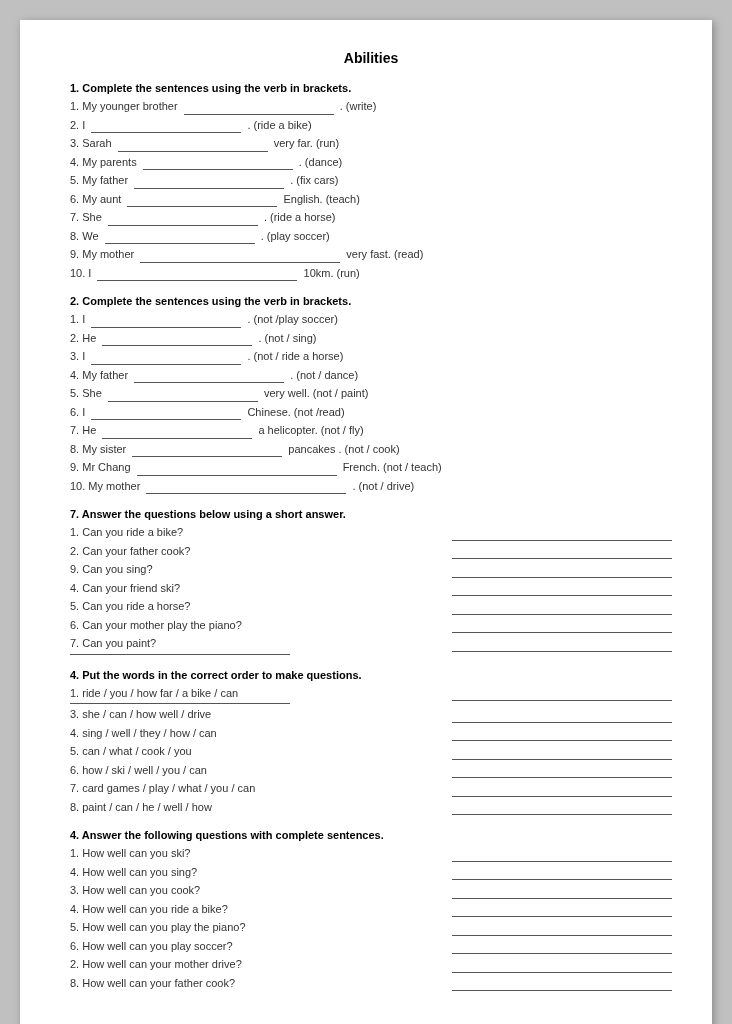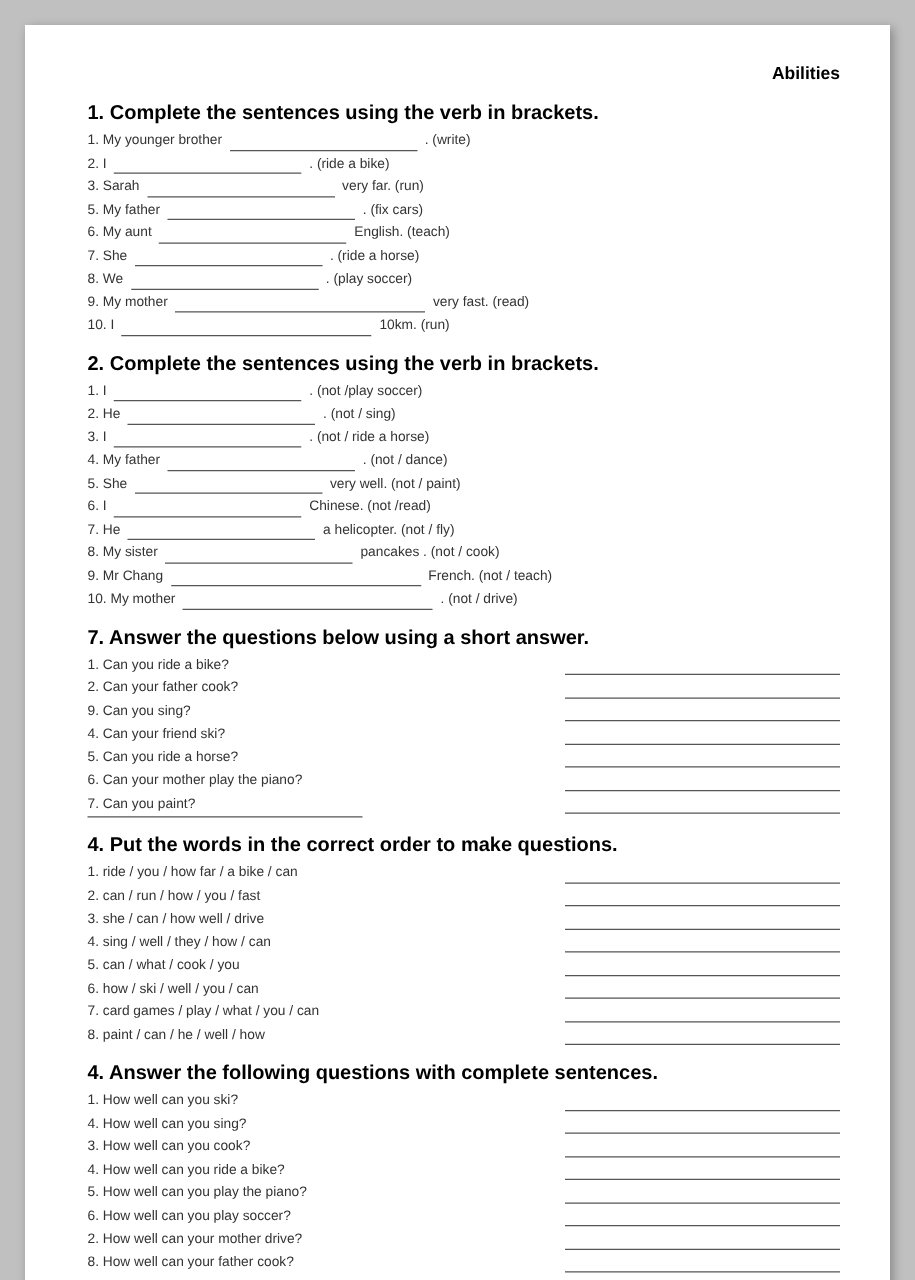--- a/index.html
+++ b/index.html
@@ -14,32 +14,32 @@
       font-size: 11px;
     }
     .page {
       background: #fff;
       width: 692px;
       min-height: 984px;
       padding: 30px 40px 30px 50px;
       box-shadow: 2px 2px 8px rgba(0,0,0,0.3);
     }
     h1 {
-      text-align: right;
+      text-align: center;
       font-size: 14px;
       font-weight: bold;
       margin-bottom: 16px;
       color: #000;
     }
     .section {
       margin-bottom: 14px;
     }
     .section-title {
       font-weight: bold;
-      font-size: 16px;
+      font-size: 11px;
       margin-bottom: 4px;
       color: #000;
     }
     .question-item {
       display: flex;
       align-items: flex-end;
       margin-bottom: 2px;
       font-size: 11px;
       color: #333;
       line-height: 1.5;
@@ -84,20 +84,23 @@
     <div class="question-item">
         <span class="q-text">1. My younger brother <span class="blank blank-md"></span> . (write)</span>
       </div>
     <div class="question-item">
         <span class="q-text">2. I <span class="blank blank-md"></span> . (ride a bike)</span>
       </div>
     <div class="question-item">
         <span class="q-text">3. Sarah <span class="blank blank-md"></span> very far. (run)</span>
       </div>
     <div class="question-item">
+        <span class="q-text">4. My parents <span class="blank blank-md"></span> . (dance)</span>
+      </div>
+    <div class="question-item">
         <span class="q-text">5. My father <span class="blank blank-md"></span> . (fix cars)</span>
       </div>
     <div class="question-item">
         <span class="q-text">6. My aunt <span class="blank blank-md"></span> English. (teach)</span>
       </div>
     <div class="question-item">
         <span class="q-text">7. She <span class="blank blank-md"></span> . (ride a horse)</span>
       </div>
     <div class="question-item">
         <span class="q-text">8. We <span class="blank blank-md"></span> . (play soccer)</span>
@@ -197,21 +200,20 @@
 
   <div class="section">
     <div class="section-title">4. Put the words in the correct order to make questions.</div>
     <div class="two-col question-item">
       <span class="left">1. ride / you / how far / a bike / can</span>
       <span class="right">
           <span class="answer-line-right"></span>
         </span>
     </div>
     <div class="two-col question-item">
-      <span class="left">2. can / run / how / you / fast</span>
       <span class="right">
           <span class="answer-line-right"></span>
         </span>
     </div>
     <div class="two-col question-item">
       <span class="left">3. she / can / how well / drive</span>
       <span class="right">
           <span class="answer-line-right"></span>
         </span>
     </div>

